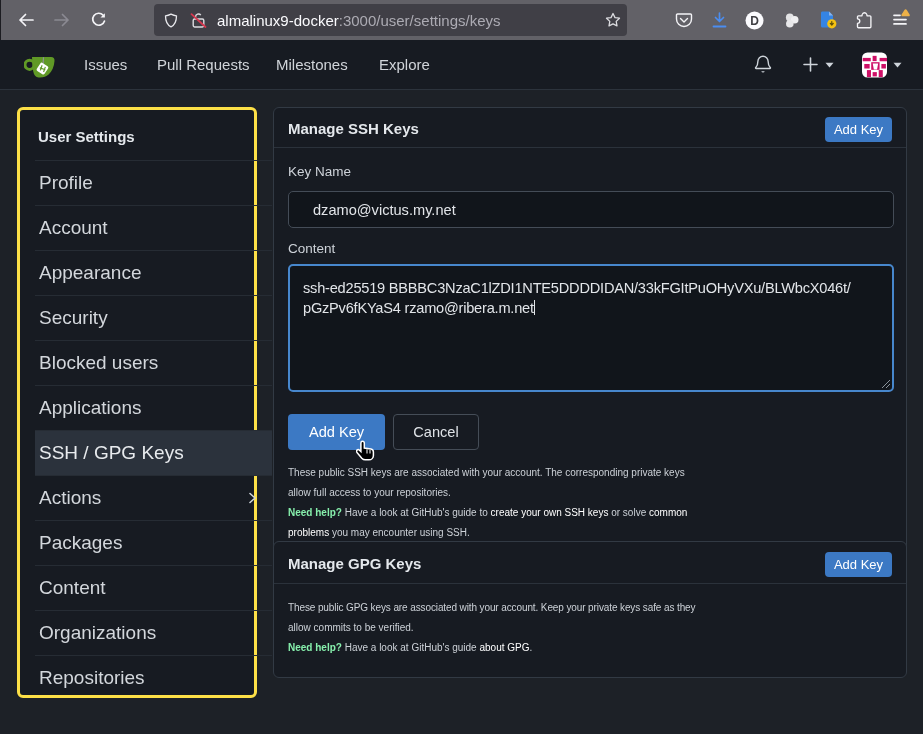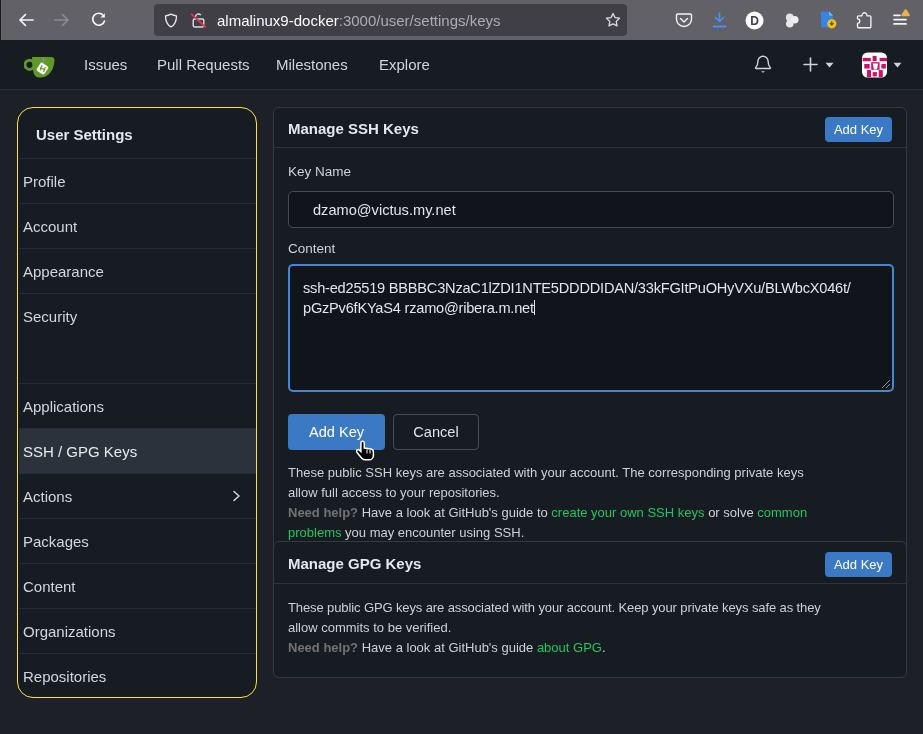--- a/index.html
+++ b/index.html
@@ -8,31 +8,31 @@
 .abs{position:absolute}
 
 #ffbar{left:0;top:0;width:923px;height:40px;background:#626167;border-left:1px solid #1c1c21}
 #urlbar{left:153px;top:4px;width:473px;height:32px;background:#403f46;border-radius:4px}
 .urltext{font-size:15px;color:#fbfbfe;white-space:nowrap}
 .urldim{color:#acabb3}
 
 #gnav{left:0;top:40px;width:923px;height:50px;background:#171b22;border-bottom:1px solid #2c333c}
 .navlink{position:absolute;top:0;height:49px;display:flex;align-items:center;font-size:15px;color:#d0d4d9}
 
-#side{left:17px;top:107px;width:240px;height:591px;background:#171b22;border:1px solid #fde047;border-radius:16px}
-.sitem{position:absolute;left:1px;width:237px;height:45px;display:flex;align-items:center;padding-left:4px;font-size:15px;color:#d3d7dc;border-top:1px solid #262c34}
+#side{left:17px;top:107px;width:240px;height:591px;background:#171b22;border:3px solid #fde047;border-radius:6px}
+.sitem{position:absolute;left:15px;width:237px;height:45px;display:flex;align-items:center;padding-left:4px;font-size:19px;color:#d3d7dc;border-top:1px solid #262c34}
 .sactive{background:#2b323c;color:#e8ebee}
 
 .panel{background:#171b22;border:1px solid #323a44;border-radius:6px}
 .phead{position:absolute;left:0;top:0;width:100%;height:40px;border-bottom:1px solid #2b323b;display:flex;align-items:center;padding-left:14px;font-size:15px;font-weight:bold;color:#e4e8ec;padding-top:2px}
 .btnsm{position:absolute;width:67px;height:25px;background:#3c79c4;border-radius:4px;color:#fff;font-size:13px;display:flex;align-items:center;justify-content:center}
 .label{position:absolute;font-size:13.5px;color:#ced3d9;line-height:1}
-.pline{position:absolute;font-size:13px;color:#ccd1d7;line-height:20px;white-space:nowrap}
-.blue{color:#22c55e}
-b{color:#737373}
+.pline{position:absolute;font-size:10px;color:#ccd1d7;line-height:20px;white-space:nowrap}
+.blue{color:#ffffff}
+b{color:#86efac}
 </style>
 </head>
 <body>
 <div id="stage">
 
   <div class="abs" id="ffbar">
 
     <svg class="abs" style="left:16px;top:11px" width="18" height="18" viewBox="0 0 18 18">
       <path d="M16 9H3M8.5 3.5L3 9l5.5 5.5" fill="none" stroke="#f4f4f7" stroke-width="1.7" stroke-linecap="round" stroke-linejoin="round"></path>
     </svg>
@@ -149,20 +149,21 @@
       <path d="M0.5 0.8h8L4.5 5.4z" fill="#ced4da"></path>
     </svg>
   </div>
 
   <div class="abs" id="side">
     <div class="abs" style="left:18px;top:18px;font-size:15px;font-weight:bold;color:#e4e8ec">User Settings</div>
     <div class="sitem" style="top:50px">Profile</div>
     <div class="sitem" style="top:95px">Account</div>
     <div class="sitem" style="top:140px">Appearance</div>
     <div class="sitem" style="top:185px">Security</div>
+    <div class="sitem" style="top:230px">Blocked users</div>
     <div class="sitem" style="top:275px">Applications</div>
     <div class="sitem sactive" style="top:320px">SSH / GPG Keys</div>
     <div class="sitem" style="top:365px">Actions
       <svg class="abs" style="right:14px;top:16px" width="12" height="12" viewBox="0 0 12 12">
           <path d="M4 1.5L9 6l-5 4.5" fill="none" stroke="#ced4da" stroke-width="1.6" stroke-linecap="round" stroke-linejoin="round"></path>
         </svg>
     </div>
     <div class="sitem" style="top:410px">Packages</div>
     <div class="sitem" style="top:455px">Content</div>
     <div class="sitem" style="top:500px">Organizations</div>

